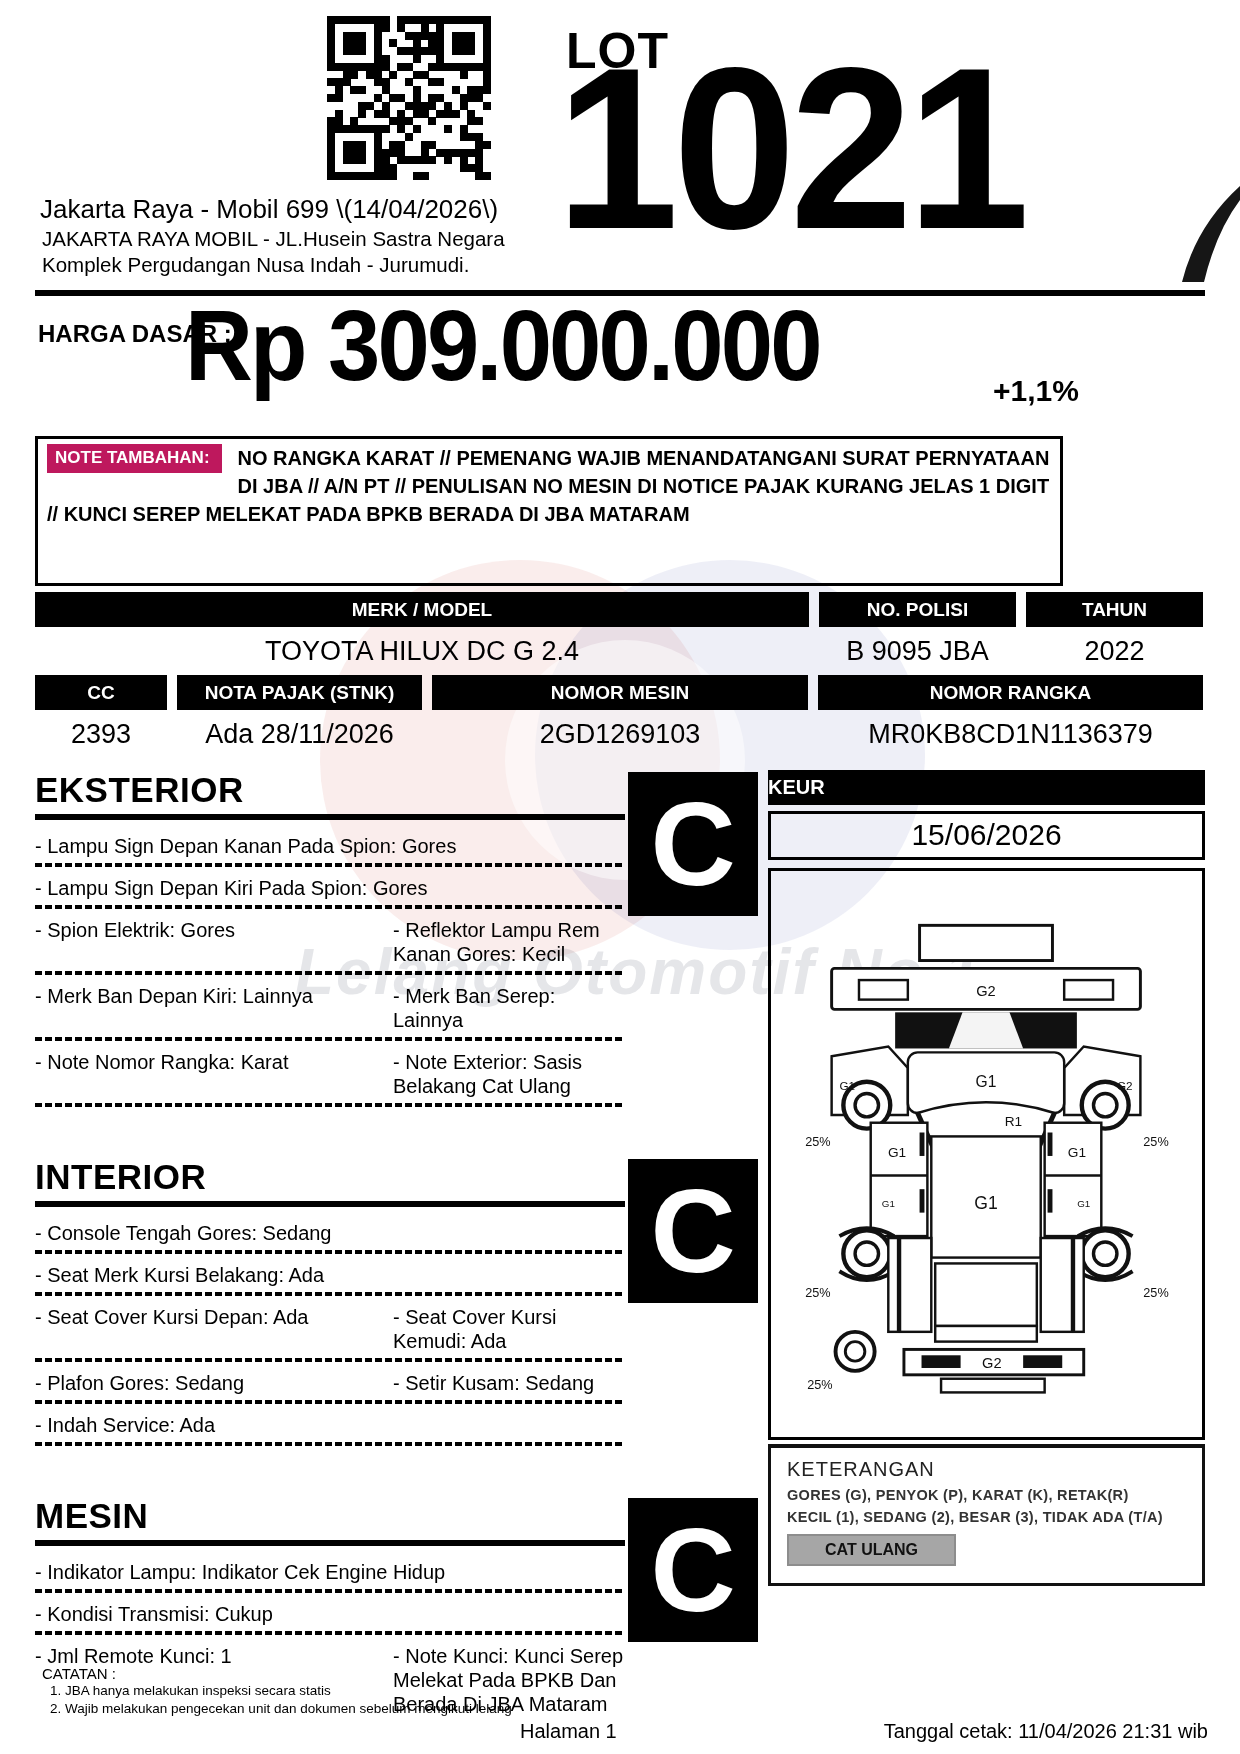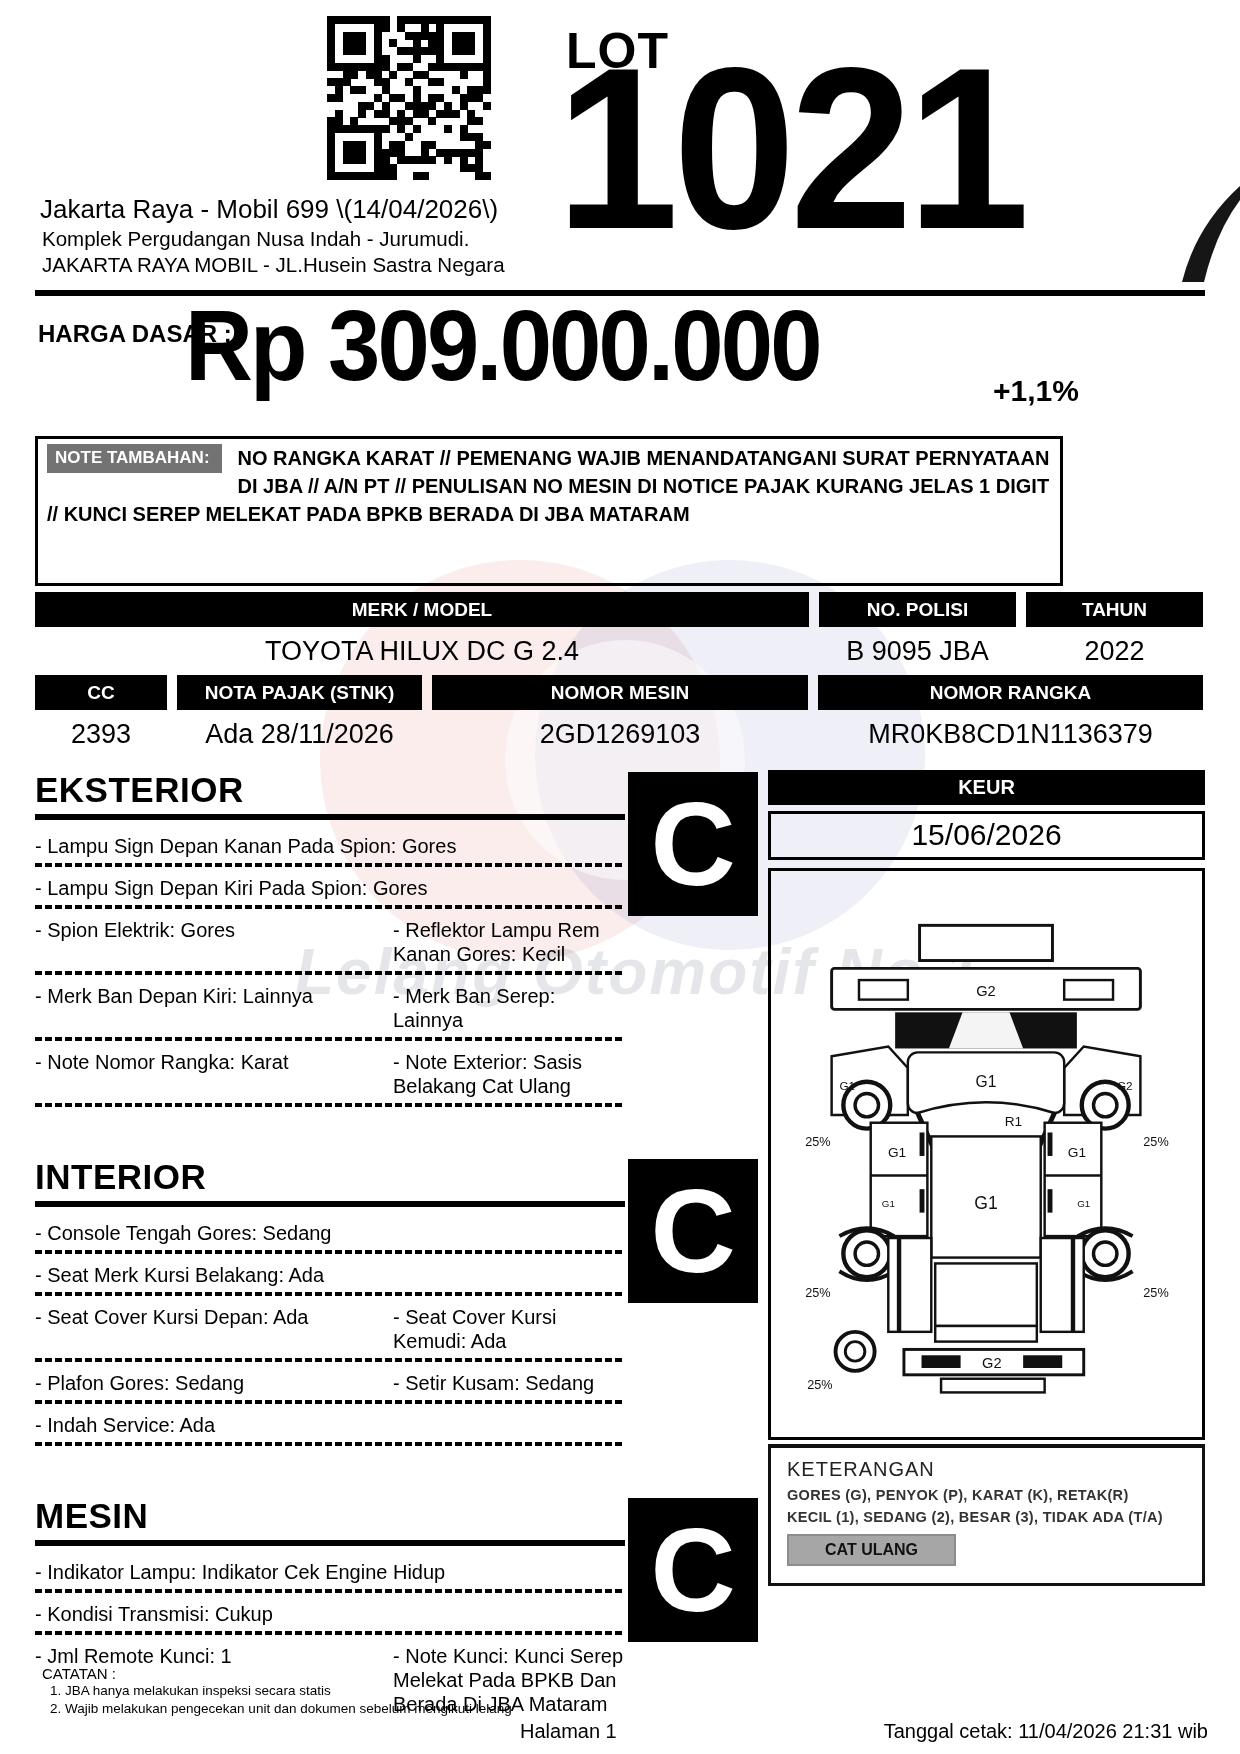--- a/index.html
+++ b/index.html
@@ -29,21 +29,21 @@
 
   
   .price-block { position:relative; height:114px; margin:0 35px; }
   .price-label { position:absolute; left:3px; top:24px; font-size:24px; font-weight:600; }
   .price-value { position:absolute; left:150px; top:-8px; font-size:100px; font-weight:bold; letter-spacing:-3px;
                  transform:scaleX(0.94); transform-origin:left top; }
   .price-incr { position:absolute; left:958px; top:78px; font-size:30px; font-weight:bold; }
 
   
   .note-box { margin:26px 35px 0 35px; width:1028px; height:150px; border:3px solid #000; padding:5px 9px; }
-  .note-chip { float:left; background:#737373; color:#fff; font-weight:bold; font-size:17px; padding:4px 12px 5px 8px; margin:0 16px 2px 0; }
+  .note-chip { float:left; background:#be185d; color:#fff; font-weight:bold; font-size:17px; padding:4px 12px 5px 8px; margin:0 16px 2px 0; }
   .note-text { font-size:20px; font-weight:bold; line-height:28px; }
 
   
   .spec { margin:6px 35px 0 35px; width:1170px; }
   .spec-grid { display:grid; column-gap:10px; }
   .g1 { grid-template-columns:774px 197px 177px; }
   .g2 { grid-template-columns:132px 245px 376px 385px; }
   .g3 { grid-template-columns:132px 95px 125px 380px 190px 196px; }
   .hcell { background:#000; color:#fff; font-weight:bold; font-size:19px; text-align:center; padding:7px 0 6px 0; }
   .vcell { font-size:27px; text-align:center; padding:9px 0 8px 0; }
@@ -60,21 +60,21 @@
                display:flex; align-items:center; justify-content:center; }
   .grade-box span { color:#fff; font-size:118px; font-weight:bold; line-height:1; }
   .item-row { display:flex; font-size:20px; line-height:24px; padding:4px 0 3px 0; min-height:28px; }
   .it-left { width:358px; padding-right:8px; }
   .it-right { flex:1; }
   .it-full { width:100%; }
   .sep { height:4px; margin:2px 0 5px 0;
          background:repeating-linear-gradient(90deg,#000 0 7px,transparent 7px 10px); }
 
   
-  .keur-bar { background:#000; color:#fff; font-weight:bold; font-size:20px; text-align:center; padding:6px 0; }
+  .keur-bar { background:#000; color:#fff; font-weight:bold; font-size:20px; padding:6px 0; }
   .keur-date { border:3px solid #000; margin-top:6px; text-align:center; font-size:30px; padding:4px 0 5px 0; }
   .diagram-box { border:3px solid #000; margin-top:8px; height:572px; padding:2px; }
   .diagram-box svg { width:100%; height:100%; }
   svg text { font-family:"Liberation Sans", sans-serif; fill:#111; }
 
   .ket-box { border:3px solid #111; border-top-width:4px; margin-top:4px; height:142px; padding:10px 16px; }
   .ket-title { font-size:20px; color:#222; letter-spacing:1px; }
   .ket-line { font-size:14.5px; font-weight:bold; color:#333; margin-top:6px; letter-spacing:0.3px; }
   .ket-chip { display:inline-block; margin-top:9px; background:#a6a6a6; border:2px solid #8d8d8d;
               font-size:16px; font-weight:bold; color:#111; padding:5px 36px; }
@@ -344,22 +344,22 @@
           <i style="left:62.4px;top:156px"></i>
           <i style="left:85.8px;top:156px"></i>
           <i style="left:93.6px;top:156px"></i>
           <i style="left:148.2px;top:156px"></i>
           <i style="left:156px;top:156px"></i>
         </div>
       <div class="lot-label">LOT</div>
       <div class="lot-number">1021</div>
       <div class="auction-title">Jakarta Raya - Mobil 699 \(14/04/2026\)</div>
       <div class="venue">
+        <div>JAKARTA RAYA MOBIL - JL.Husein Sastra Negara</div>
         <div>Komplek Pergudangan Nusa Indah - Jurumudi.</div>
-        <div>JAKARTA RAYA MOBIL - JL.Husein Sastra Negara</div>
       </div>
     </div>
 
     <div class="double-rule"></div>
 
     <div class="price-block">
       <div class="price-label">HARGA DASAR :</div>
       <div class="price-value">Rp 309.000.000</div>
       <div class="price-incr">+1,1%</div>
     </div>

